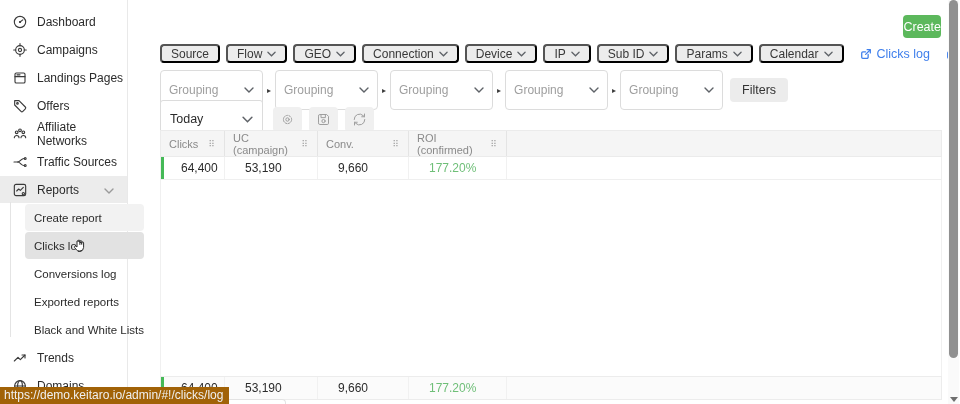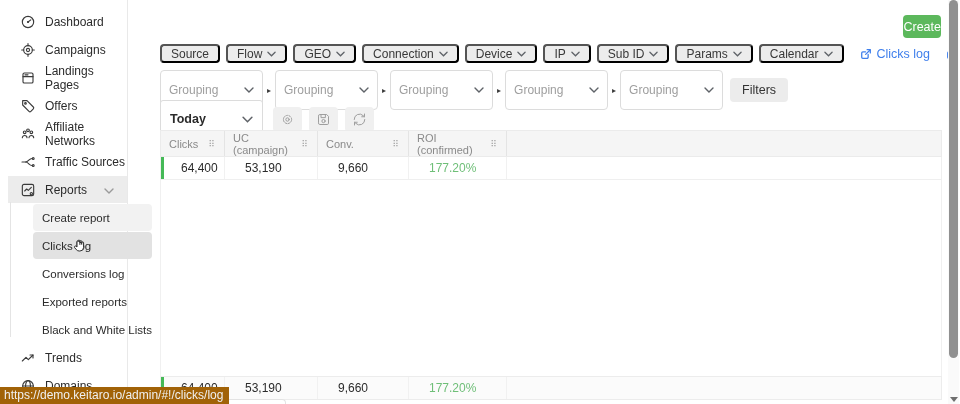--- a/index.html
+++ b/index.html
@@ -1,21 +1,21 @@
 <!DOCTYPE html>
 <html><head>
 <meta charset="utf-8">
 <style>
   * { margin:0; padding:0; box-sizing:border-box; }
   html,body { width:960px; height:404px; overflow:hidden; }
   body { font-family:"Liberation Sans","DejaVu Sans",sans-serif; background:#fff; color:#2b2b2b; }
   .app { position:relative; width:960px; height:404px; background:#fff; overflow:hidden; }
 
   
-  .sidebar { position:absolute; left:0; top:0; width:128px; height:404px; background:#fff; border-right:1px solid #e9e9e9; padding-top:8px;padding-left:8px; }
+  .sidebar { position:absolute; left:0; top:0; width:128px; height:404px; background:#fff; border-right:1px solid #e9e9e9; padding-top:8px; }
   .nav-item { display:flex; align-items:center; height:27px; margin-bottom:1px; padding-left:11px; font-size:12px; color:#2b2b2b; cursor:pointer; position:relative; }
   .nav-item .nicon { width:17px; height:17px; display:flex; align-items:center; justify-content:center; margin-right:9px; flex:0 0 17px; }
   .nav-item svg { stroke:#3a3a3a; fill:none; stroke-width:1.7; stroke-linecap:round; stroke-linejoin:round; }
   .nav-item.selected { background:#ececec; }
   .nav-item .chev-right { margin-left:auto; margin-right:13px; }
   .sub-item { display:flex; align-items:center; height:27px; margin:0 0 1px 25px; width:119px; border-radius:4px; padding-left:9px; font-size:11.5px; color:#2b2b2b; cursor:pointer; }
   .sub-item.bg1 { background:#f2f2f2; }
   .sub-item.bg2 { background:#e2e2e2; }
   .subline { position:absolute; left:10px; top:202px; width:1px; height:135px; background:#e4e4e4; }
 
@@ -28,21 +28,21 @@
   .chip svg, .gsel svg, .dsel svg { stroke:#5f6368; fill:none; stroke-width:1.4; stroke-linecap:round; }
   .loglink { display:flex; align-items:center; gap:5px; color:#3f7fec; font-size:12.5px; margin-left:10px; cursor:pointer; white-space:nowrap; }
   .loglink svg { stroke:#3f7fec; fill:none; stroke-width:1.5; stroke-linecap:round; stroke-linejoin:round; }
 
   .grouping-row { position:absolute; left:160px; top:70px; display:flex; align-items:center; }
   .gsel { display:flex; align-items:center; justify-content:space-between; width:103px; height:40px; background:#fff; border:1px solid #dcdcdc; border-radius:4px; padding:0 8px; font-size:12px; color:#9e9e9e; cursor:pointer; }
   .gsep { font-size:8px; color:#3c3c3c; margin:0 4px; }
   .filters-btn { margin-left:7px; height:24px; background:#ececec; border:none; border-radius:4px; padding:0 12px; font-size:12.5px; color:#333; cursor:pointer; }
 
   .toolbar-row { position:absolute; left:160px; top:100px; display:flex; align-items:center; }
-  .dsel { display:flex; align-items:center; justify-content:space-between; width:103px; height:38px; background:#fff; border:1px solid #dcdcdc; border-radius:3px; padding:0 9px; font-size:12.5px; color:#2b2b2b; cursor:pointer;font-weight:bold; }
+  .dsel { display:flex; align-items:center; justify-content:space-between; width:103px; height:38px; background:#fff; border:1px solid #dcdcdc; border-radius:3px; padding:0 9px; font-size:12.5px; color:#2b2b2b; cursor:pointer; }
   .icon-btn { width:29px; height:25px; margin-left:7px; background:#f0f0f0; border:none; border-radius:4px; display:flex; align-items:center; justify-content:center; cursor:pointer; }
   .icon-btn:first-of-type { margin-left:10px; }
   .icon-btn svg { stroke:#9e9e9e; fill:none; stroke-width:1.6; stroke-linecap:round; stroke-linejoin:round; }
 
   
   .table { position:absolute; left:160px; top:130px; width:782px; }
   .thead { display:flex; height:27px; background:#f5f5f5; border:1px solid #ebebeb; }
   .th { display:flex; align-items:center; justify-content:space-between; padding:0 10px 0 8px; border-right:1px solid #e4e4e4; font-size:11px; color:#8a8a8a; }
   .th .handle { font-size:9px; color:#a8a8a8; cursor:grab; letter-spacing:-1px; }
   .th.filler { flex:1; border-right:none; }

